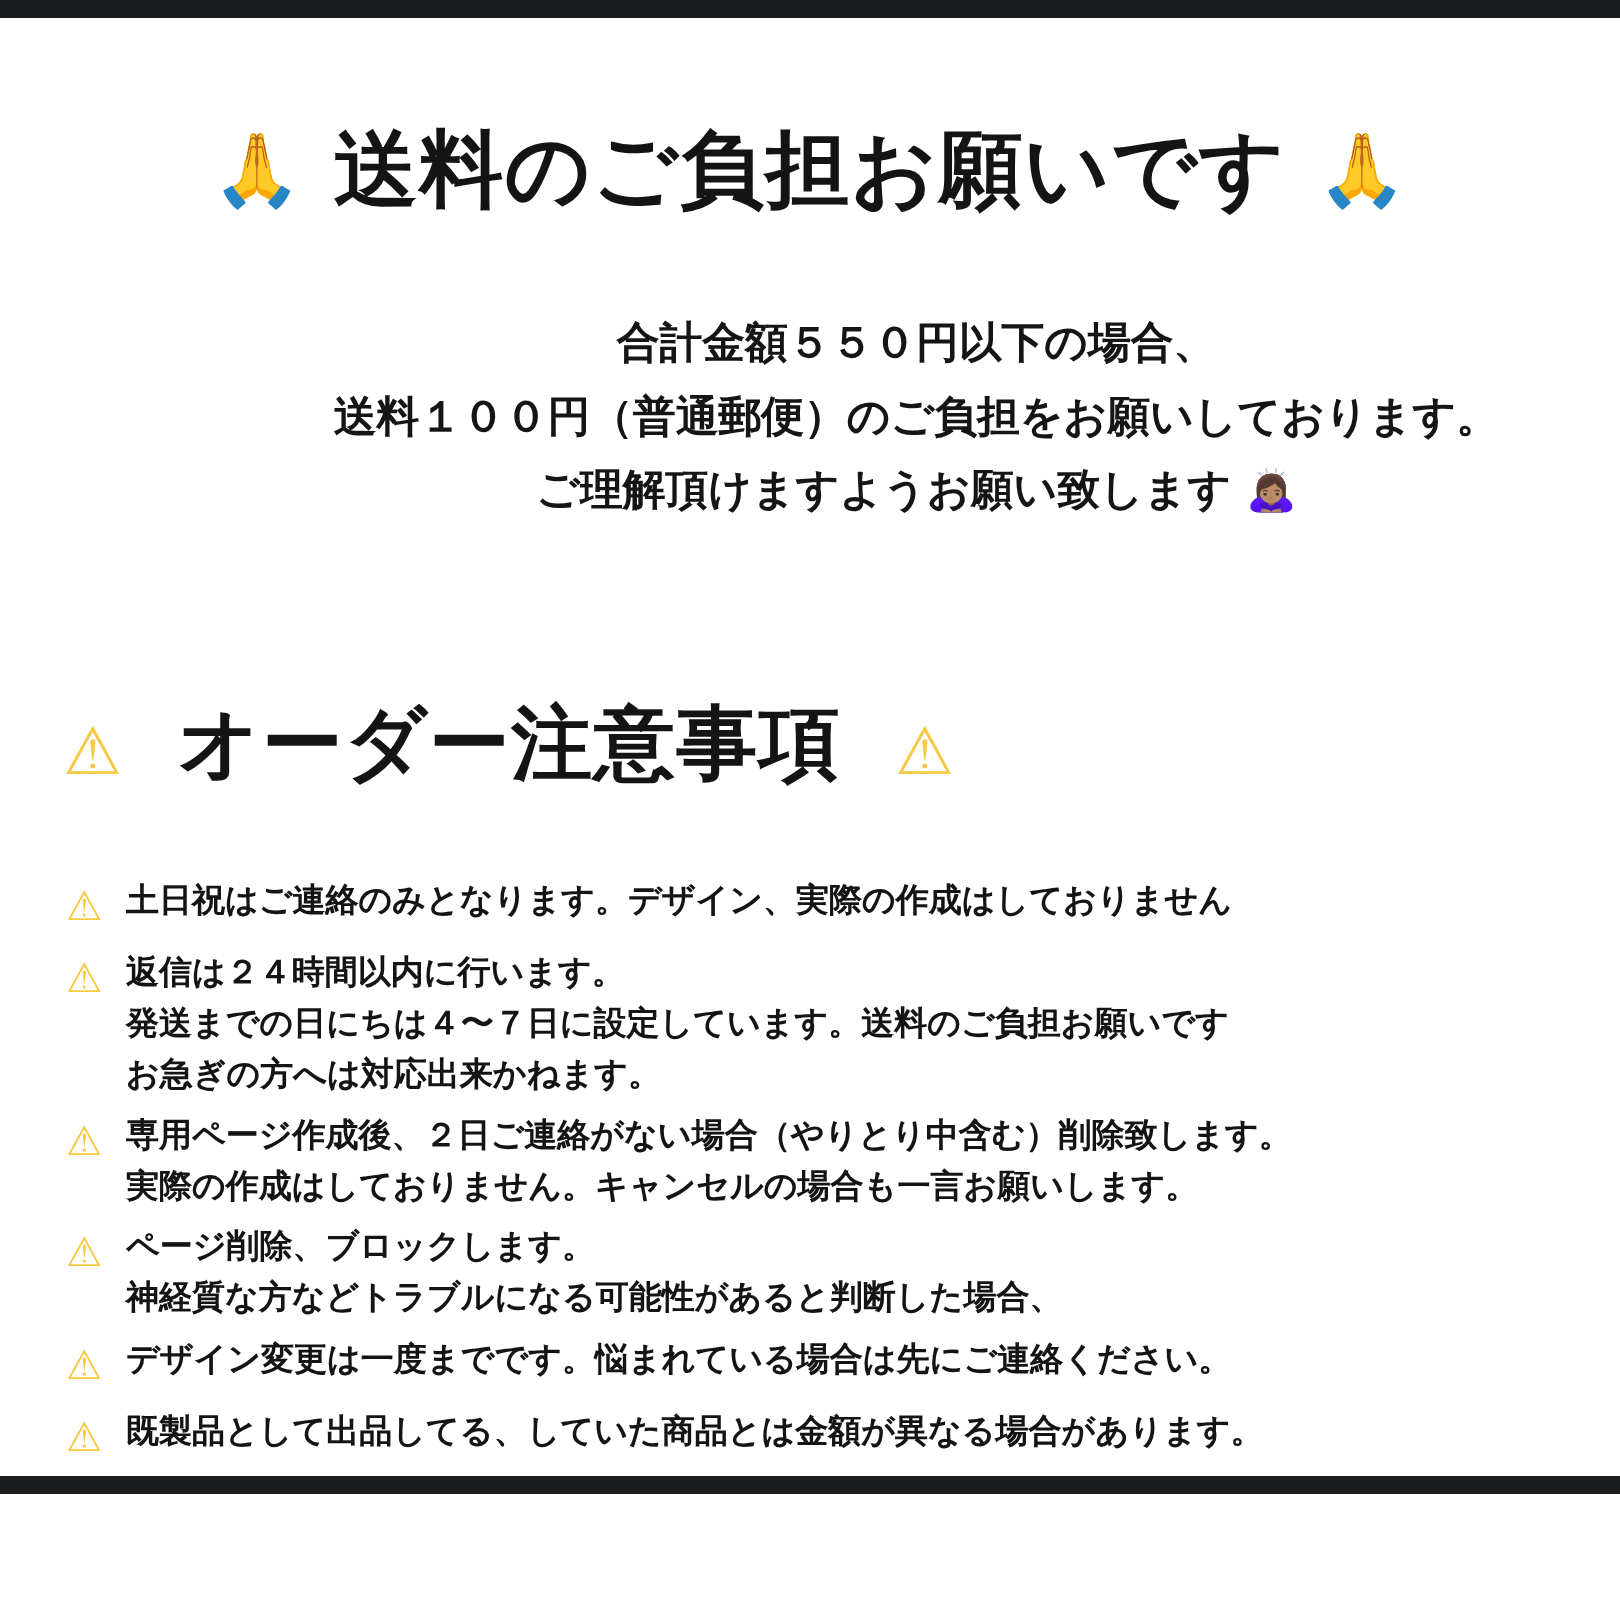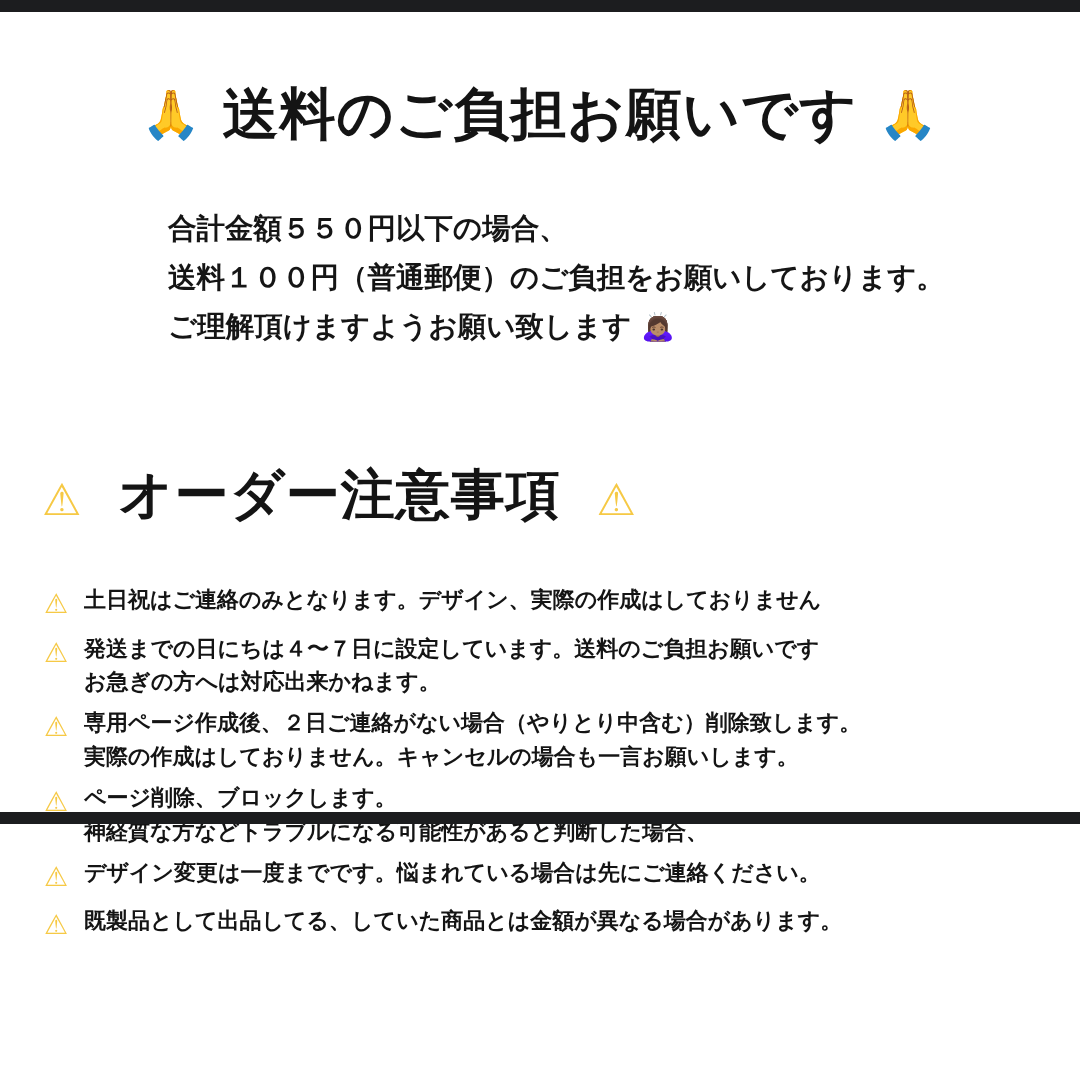--- a/index.html
+++ b/index.html
@@ -10,21 +10,21 @@
     width: 1080px;
     height: 1080px;
     background: #ffffff;
     font-family: "DejaVu Sans", "Liberation Sans", sans-serif;
     color: #111111;
     overflow: hidden;
   }
   .page {
     position: relative;
     width: 1080px;
-    height: 824px;
+    height: 996px;
     box-sizing: border-box;
     padding: 0 26px;
     background: #ffffff;
   }
   
   .edge-top, .edge-bottom {
     position: absolute;
     left: 0;
     width: 1080px;
     height: 12px;
@@ -51,21 +51,21 @@
   .t-emoji { font-size: 48px; vertical-align: 2px; }
 
   .shipping-body {
     margin: 58px 0 0 0;
     padding-left: 142px;
     font-size: 28.5px;
     line-height: 1.72;
     font-weight: 700;
     color: #151515;
   }
-  .shipping-body div { white-space: nowrap; }
+  .shipping-body div { white-space: nowrap; text-align: center; }
   .bow-emoji { font-size: 27px; }
 
   .order-title {
     margin: 0;
     padding-top: 108px;
     font-size: 54px;
     font-weight: 900;
     letter-spacing: 1px;
     color: #141414;
     white-space: nowrap;
@@ -141,20 +141,21 @@
     <li class="note">
       <span class="note-icon emoji">⚠</span>
       <span class="note-lines">
         <div>土日祝はご連絡のみとなります。デザイン、実際の作成はしておりません</div>
       </span>
     </li>
 
     <li class="note">
       <span class="note-icon emoji">⚠</span>
       <span class="note-lines">
+        <div>返信は２４時間以内に行います。</div>
         <div>発送までの日にちは４〜７日に設定しています。送料のご負担お願いです</div>
         <div>お急ぎの方へは対応出来かねます。</div>
       </span>
     </li>
 
     <li class="note">
       <span class="note-icon emoji">⚠</span>
       <span class="note-lines">
         <div>専用ページ作成後、２日ご連絡がない場合（やりとり中含む）削除致します。</div>
         <div>実際の作成はしておりません。キャンセルの場合も一言お願いします。</div>

